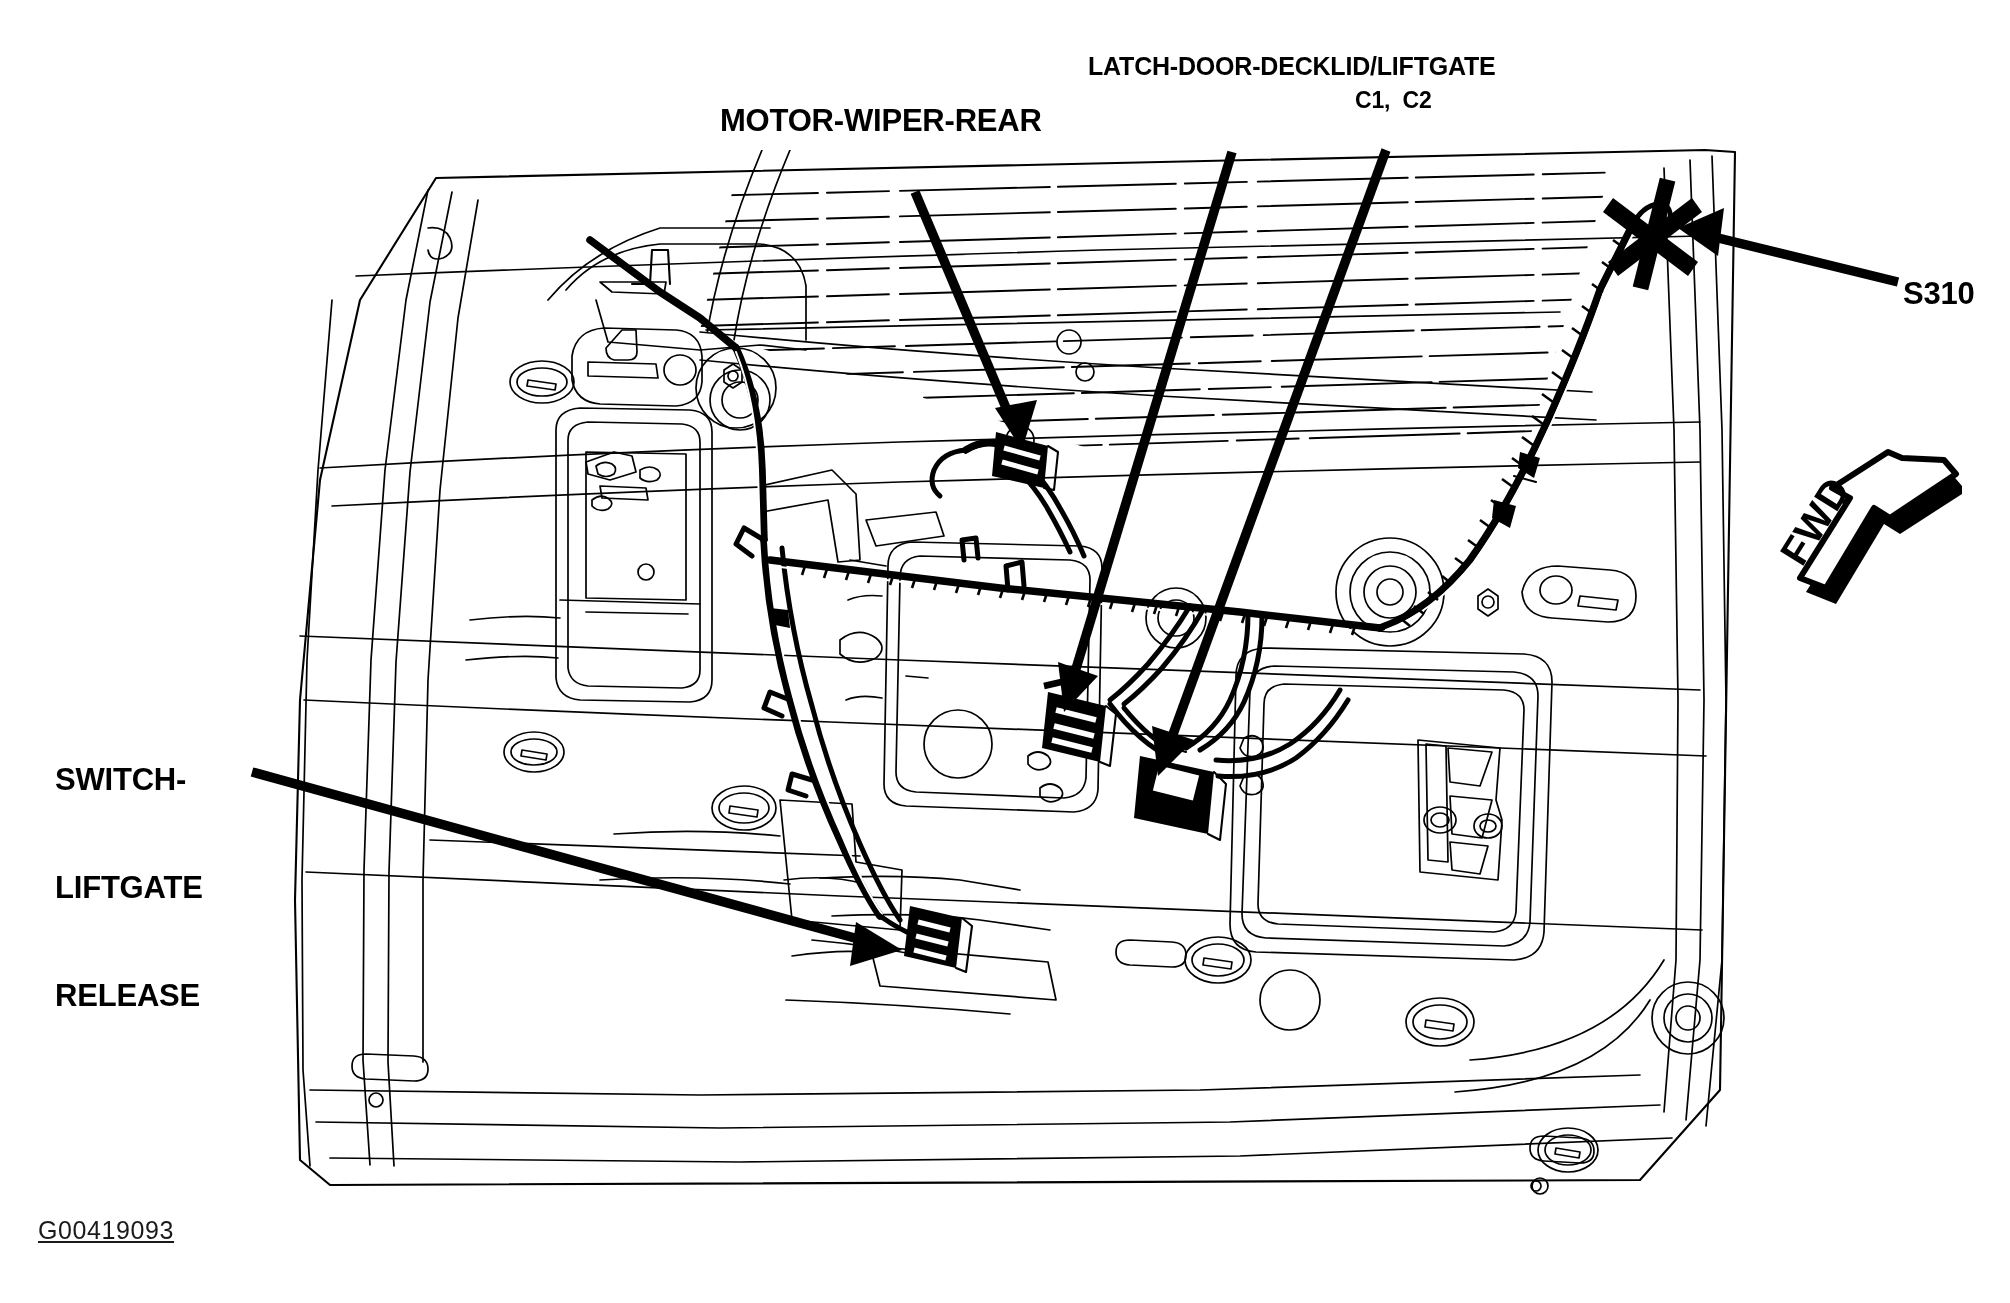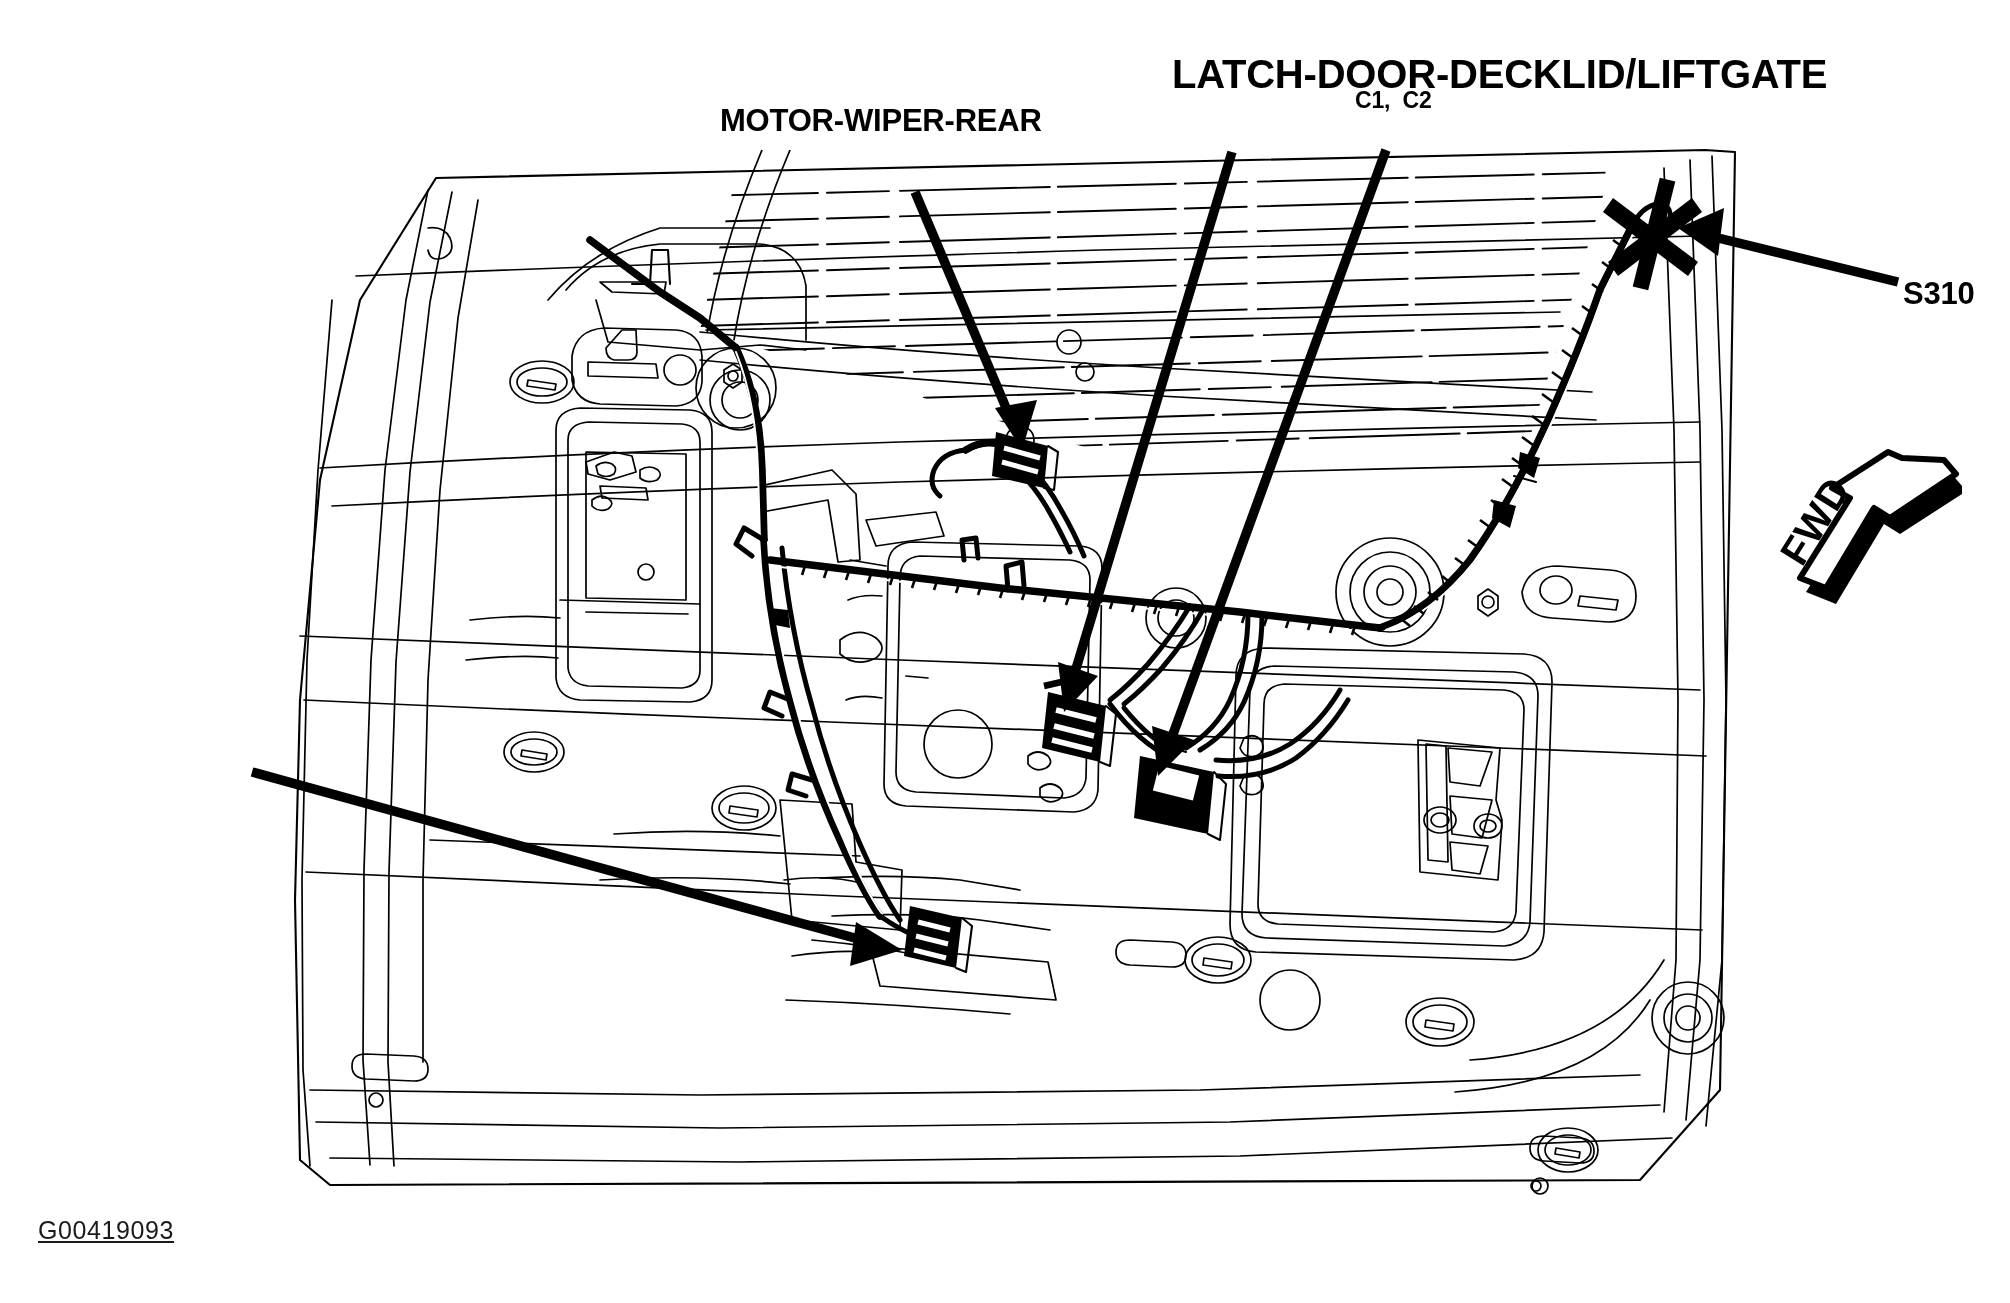--- a/index.html
+++ b/index.html
@@ -32,22 +32,22 @@
     font-family: "Liberation Sans", sans-serif;
     font-weight: bold;
     color: #000000;
     letter-spacing: -0.2px;
     line-height: 1.12;
     white-space: pre;
     user-select: none;
   }
   .callout.big { font-size: 31px; }
   #label-latch {
-    left: 1172px; top: 52px;
-    font-size: 40px;
+    left: 1088px; top: 52px;
+    font-size: 25px;
   }
   #label-c1c2 {
     left: 1355px; top: 88px;
     font-size: 23px;
   }
   #label-motor {
     left: 720px; top: 104px;
     font-size: 31px;
   }
   #label-s310 {
@@ -483,16 +483,21 @@
   </svg>
 
   <div class="callout big" id="label-latch">LATCH-DOOR-DECKLID/LIFTGATE</div>
 
   <div class="callout big" id="label-c1c2">C1,  C2</div>
 
   <div class="callout big" id="label-motor">MOTOR-WIPER-REAR</div>
 
   <div class="callout big" id="label-s310">S310</div>
 
+  <div class="callout big" id="label-switch">
+    <span>SWITCH-</span>
+    <span>LIFTGATE</span>
+    <span>RELEASE</span>
+  </div>
 
   <div id="figure-id">G00419093</div>
 
 </div>
 
 </body></html>

